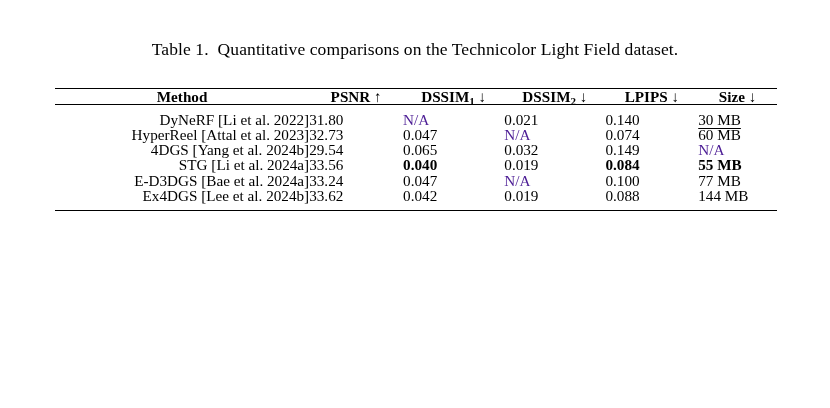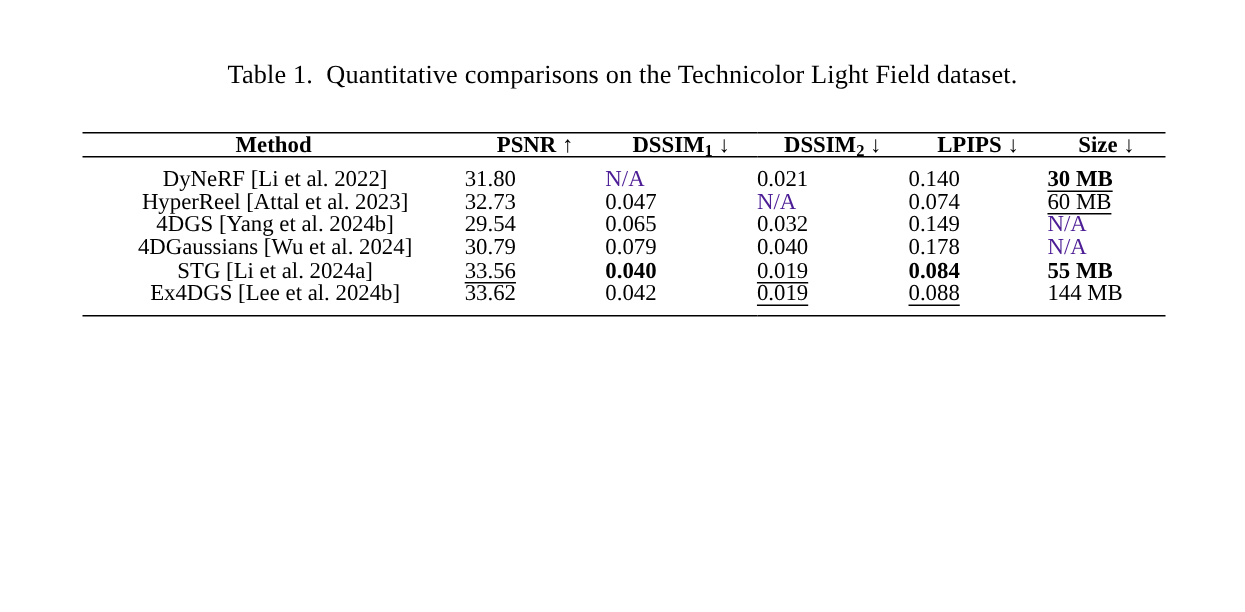--- a/index.html
+++ b/index.html
@@ -51,33 +51,33 @@
   }
   .rule-top td { border-top: 1.6px solid #000; }
   .rule-mid td { border-top: 1.0px solid #000; }
   .rule-bot td { border-top: 1.6px solid #000; }
   .spacer-sm td { height: 7px; }
   tbody td {
     padding: 5.0px 0 5.0px 0;
     white-space: nowrap;
   }
   tbody td.cell-method {
-    text-align: center;
+    text-align: right;
     padding-left: 2px;
     margin-left: 12px;
   }
   tbody td.cell-num {
     text-align: left;
   }
   .na {
     color: #4c1d95;
   }
   .b { font-weight: bold; }
-  .u { text-decoration: underline; text-underline-offset: 2.5px; }
-  .bu { font-weight: bold; text-decoration: underline; text-underline-offset: 2.5px; }
+  .u { text-underline-offset: 2.5px; }
+  .bu { font-weight: normal; text-decoration: underline; text-underline-offset: 2.5px; }
   sub {
     font-size: 11px;
     vertical-align: baseline;
     position: relative;
     top: 3px;
   }
   .arrow { font-weight: normal; }
   col.c-method { width: 268px; }
   col.c-psnr   { width: 104px; }
   col.c-d1     { width: 110px; }
@@ -140,34 +140,34 @@
         </tr>
         <tr>
           <td class="cell-method">4DGS [Yang et al. 2024b]</td>
           <td class="cell-num"><span>29.54</span></td>
           <td class="cell-num"><span>0.065</span></td>
           <td class="cell-num"><span>0.032</span></td>
           <td class="cell-num"><span>0.149</span></td>
           <td class="cell-num"><span class="na">N/A</span></td>
         </tr>
         <tr>
-          <td class="cell-method">4DGaussians [Wu et al. 2024]</td>
-          <td class="cell-num"><span>30.79</span></td>
-          <td class="cell-num"><span>0.079</span></td>
-          <td class="cell-num"><span>0.040</span></td>
-          <td class="cell-num"><span>0.178</span></td>
-          <td class="cell-num"><span class="na">N/A</span></td>
-        </tr>
-        <tr>
           <td class="cell-method">STG [Li et al. 2024a]</td>
           <td class="cell-num"><span class="u">33.56</span></td>
           <td class="cell-num"><span class="b">0.040</span></td>
           <td class="cell-num"><span class="u">0.019</span></td>
           <td class="cell-num"><span class="b">0.084</span></td>
           <td class="cell-num"><span class="b">55 MB</span></td>
+        </tr>
+        <tr>
+          <td class="cell-method">E-D3DGS [Bae et al. 2024a]</td>
+          <td class="cell-num"><span>33.24</span></td>
+          <td class="cell-num"><span>0.047</span></td>
+          <td class="cell-num"><span class="na">N/A</span></td>
+          <td class="cell-num"><span>0.100</span></td>
+          <td class="cell-num"><span>77 MB</span></td>
         </tr>
         <tr>
           <td class="cell-method">Ex4DGS [Lee et al. 2024b]</td>
           <td class="cell-num"><span>33.62</span></td>
           <td class="cell-num"><span>0.042</span></td>
           <td class="cell-num"><span class="u">0.019</span></td>
           <td class="cell-num"><span class="u">0.088</span></td>
           <td class="cell-num"><span>144 MB</span></td>
         </tr>
         <tr class="spacer-sm">

